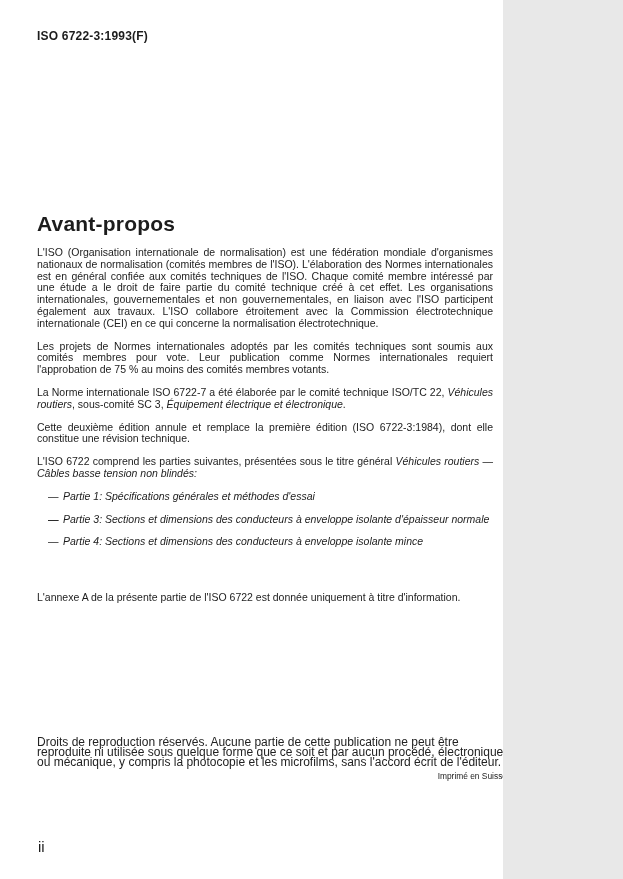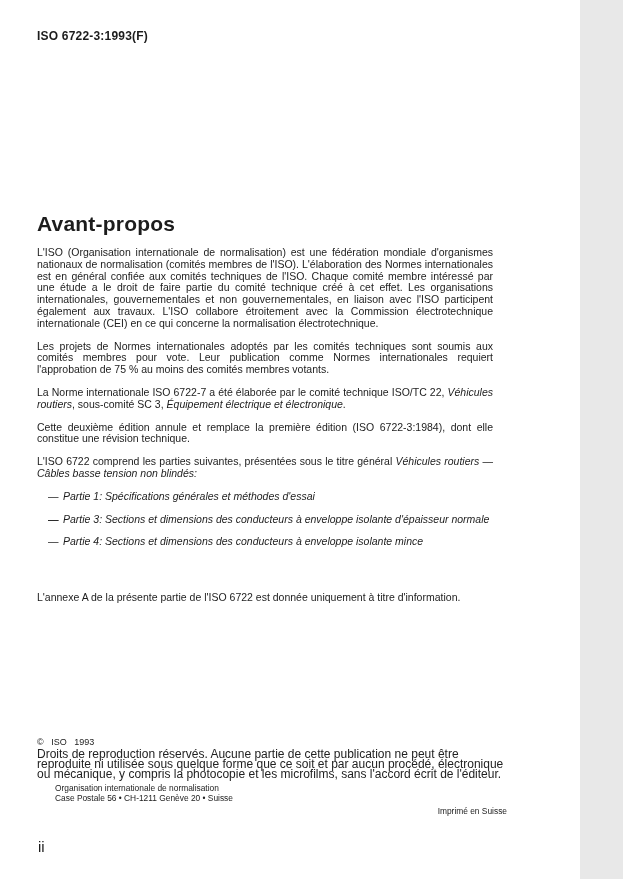--- a/index.html
+++ b/index.html
@@ -2,21 +2,21 @@
 <html><head>
 <meta charset="utf-8">
 <style>
   html, body {
     margin: 0;
     padding: 0;
     background: #e8e8e8;
   }
   .page {
     position: relative;
-    width: 580px;
+    width: 503px;
     height: 879px;
     background: #ffffff;
     font-family: "Liberation Sans", "DejaVu Sans", sans-serif;
     color: #1c1c1c;
     overflow: hidden;
   }
   .doc-ref {
     position: absolute;
     left: 37px;
     top: 29px;
@@ -132,24 +132,19 @@
         <span class="list-dash">—</span>
         <span>Partie 4: Sections et dimensions des conducteurs à enveloppe isolante mince</span>
       </div>
     </div>
 
     <p class="para">L'annexe A de la présente partie de l'ISO 6722 est donnée uniquement à titre d'information.</p>
 
   </div>
 
   <div class="footer">
-    <div class="copyright">© ISO 1993</div>
     <div class="notice">Droits de reproduction réservés. Aucune partie de cette publication ne peut être reproduite ni utilisée sous quelque forme que ce soit et par aucun procédé, électronique ou mécanique, y compris la photocopie et les microfilms, sans l'accord écrit de l'éditeur.</div>
-    <div class="address">
-      <div>Organisation internationale de normalisation</div>
-      <div>Case Postale 56 • CH-1211 Genève 20 • Suisse</div>
-    </div>
     <div class="printed">Imprimé en Suisse</div>
   </div>
 
   <div class="page-number">ii</div>
 
 </div>
 
 </body></html>

